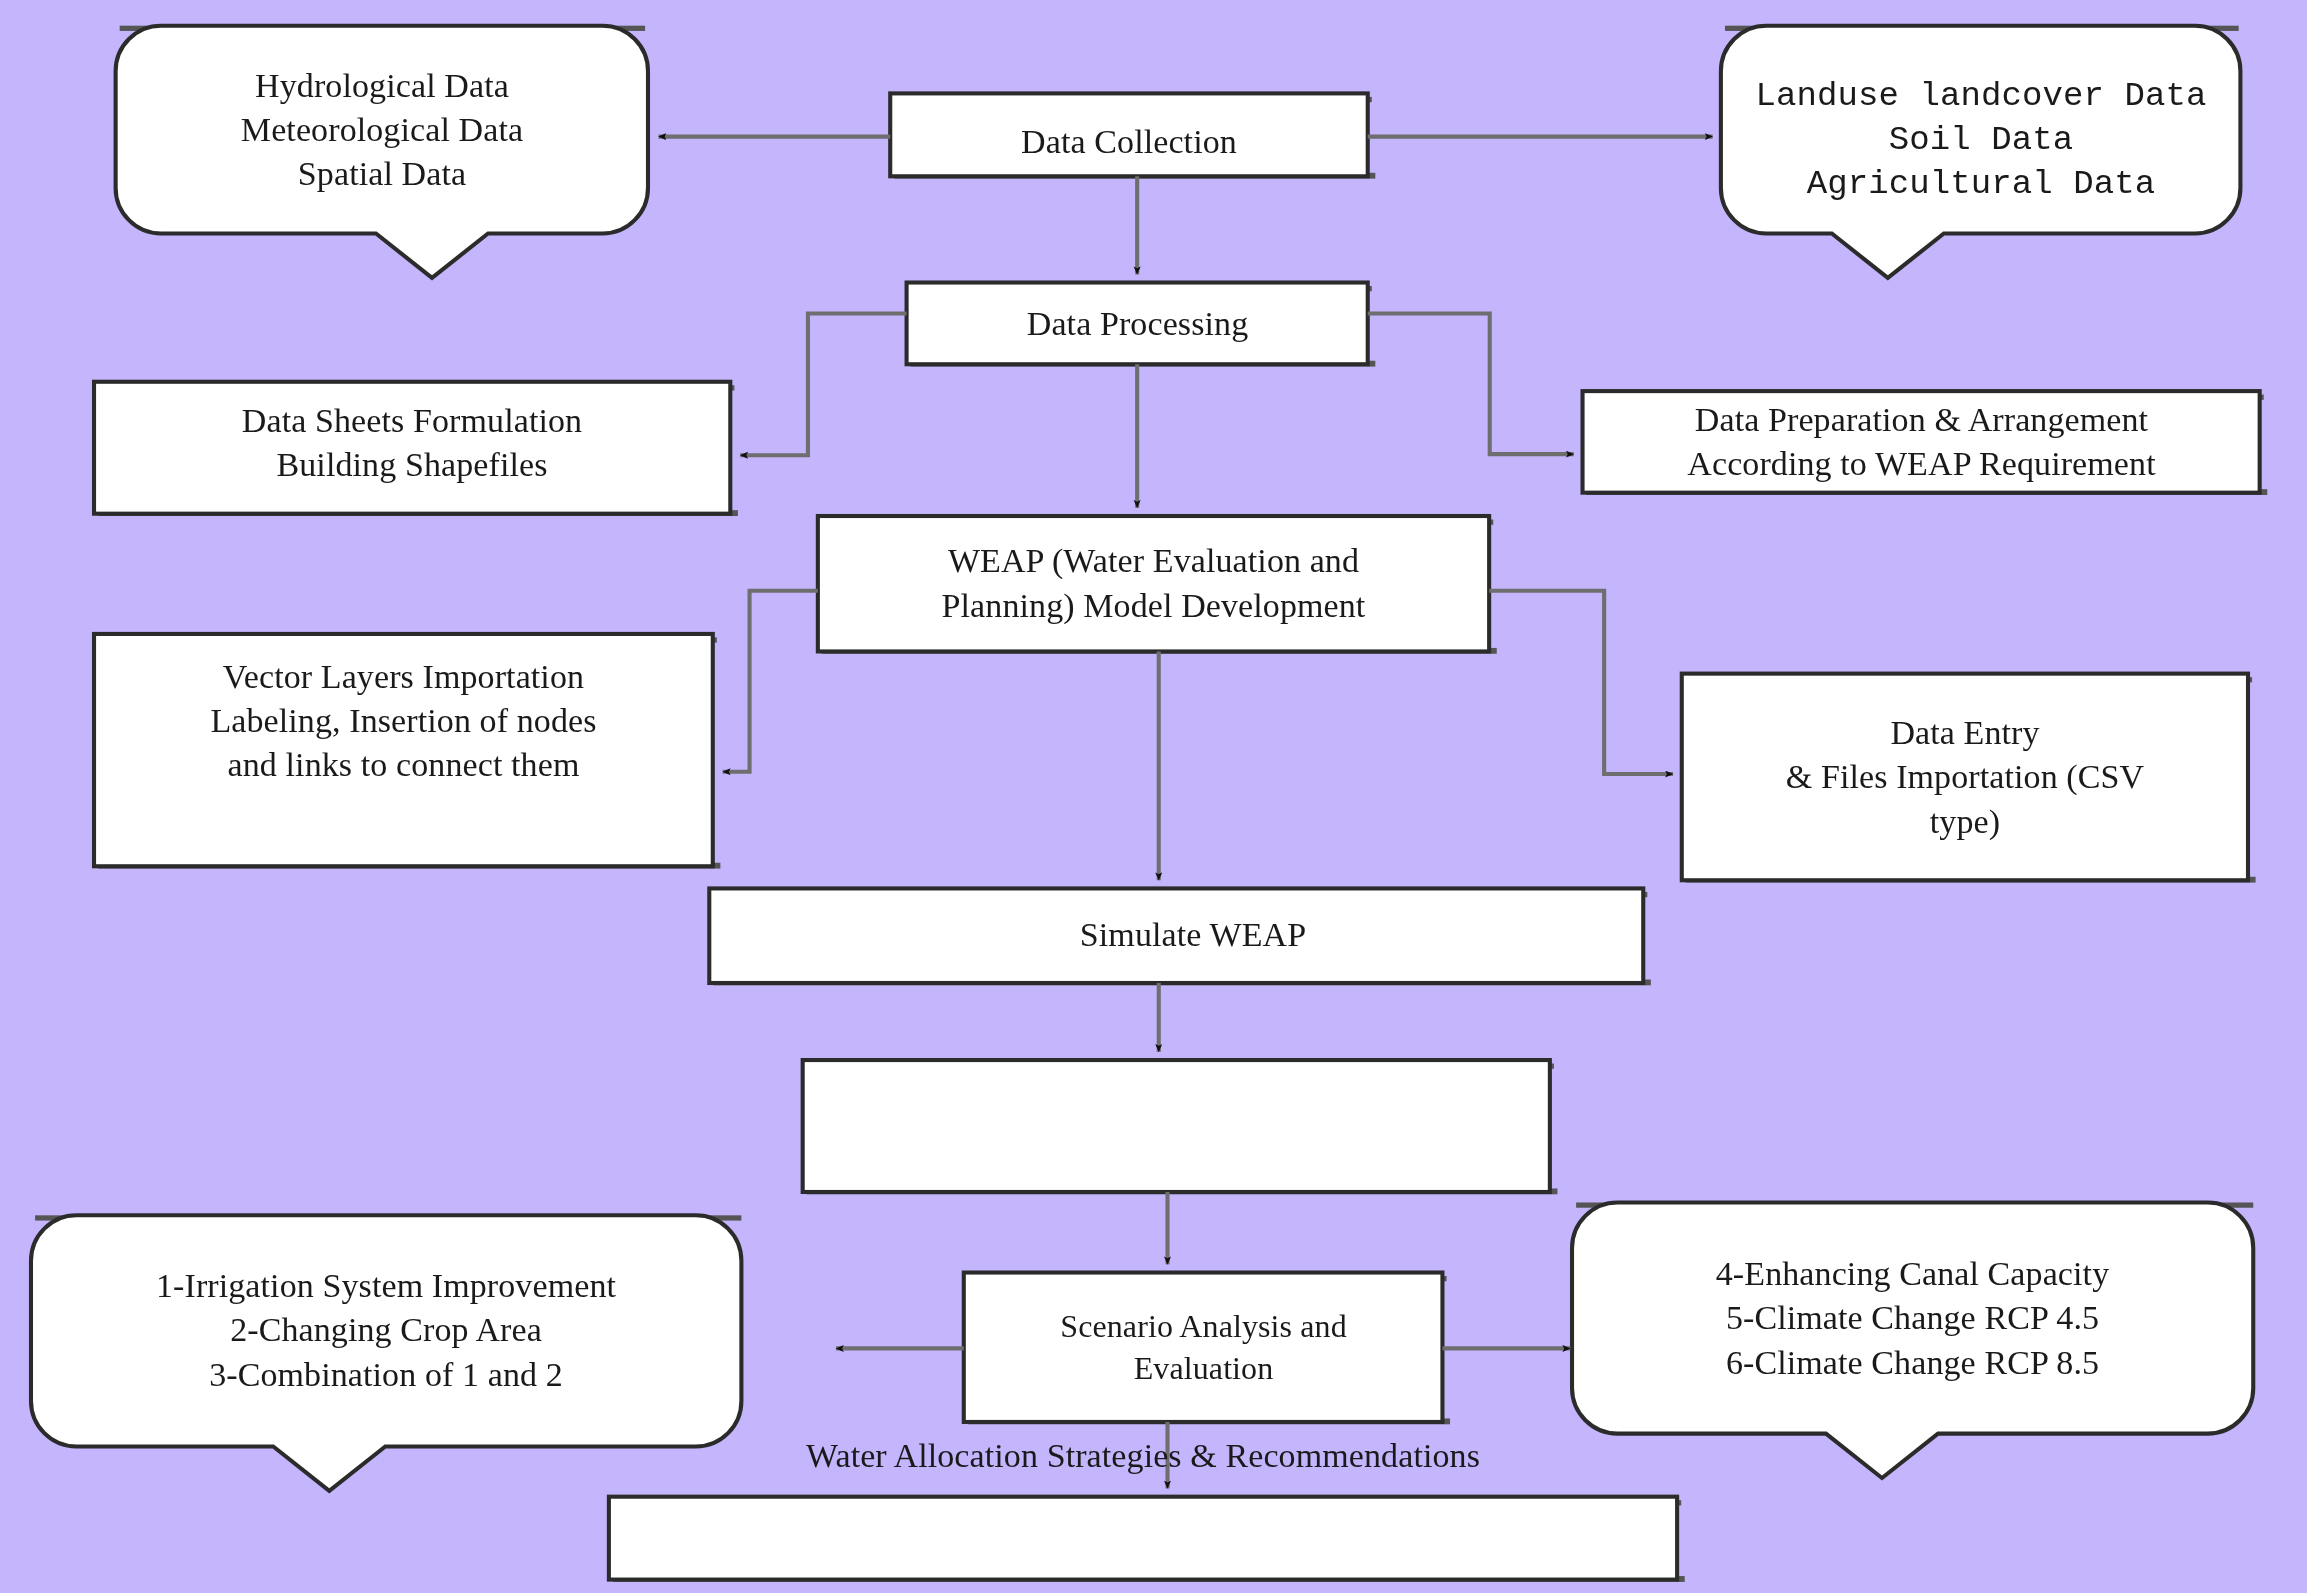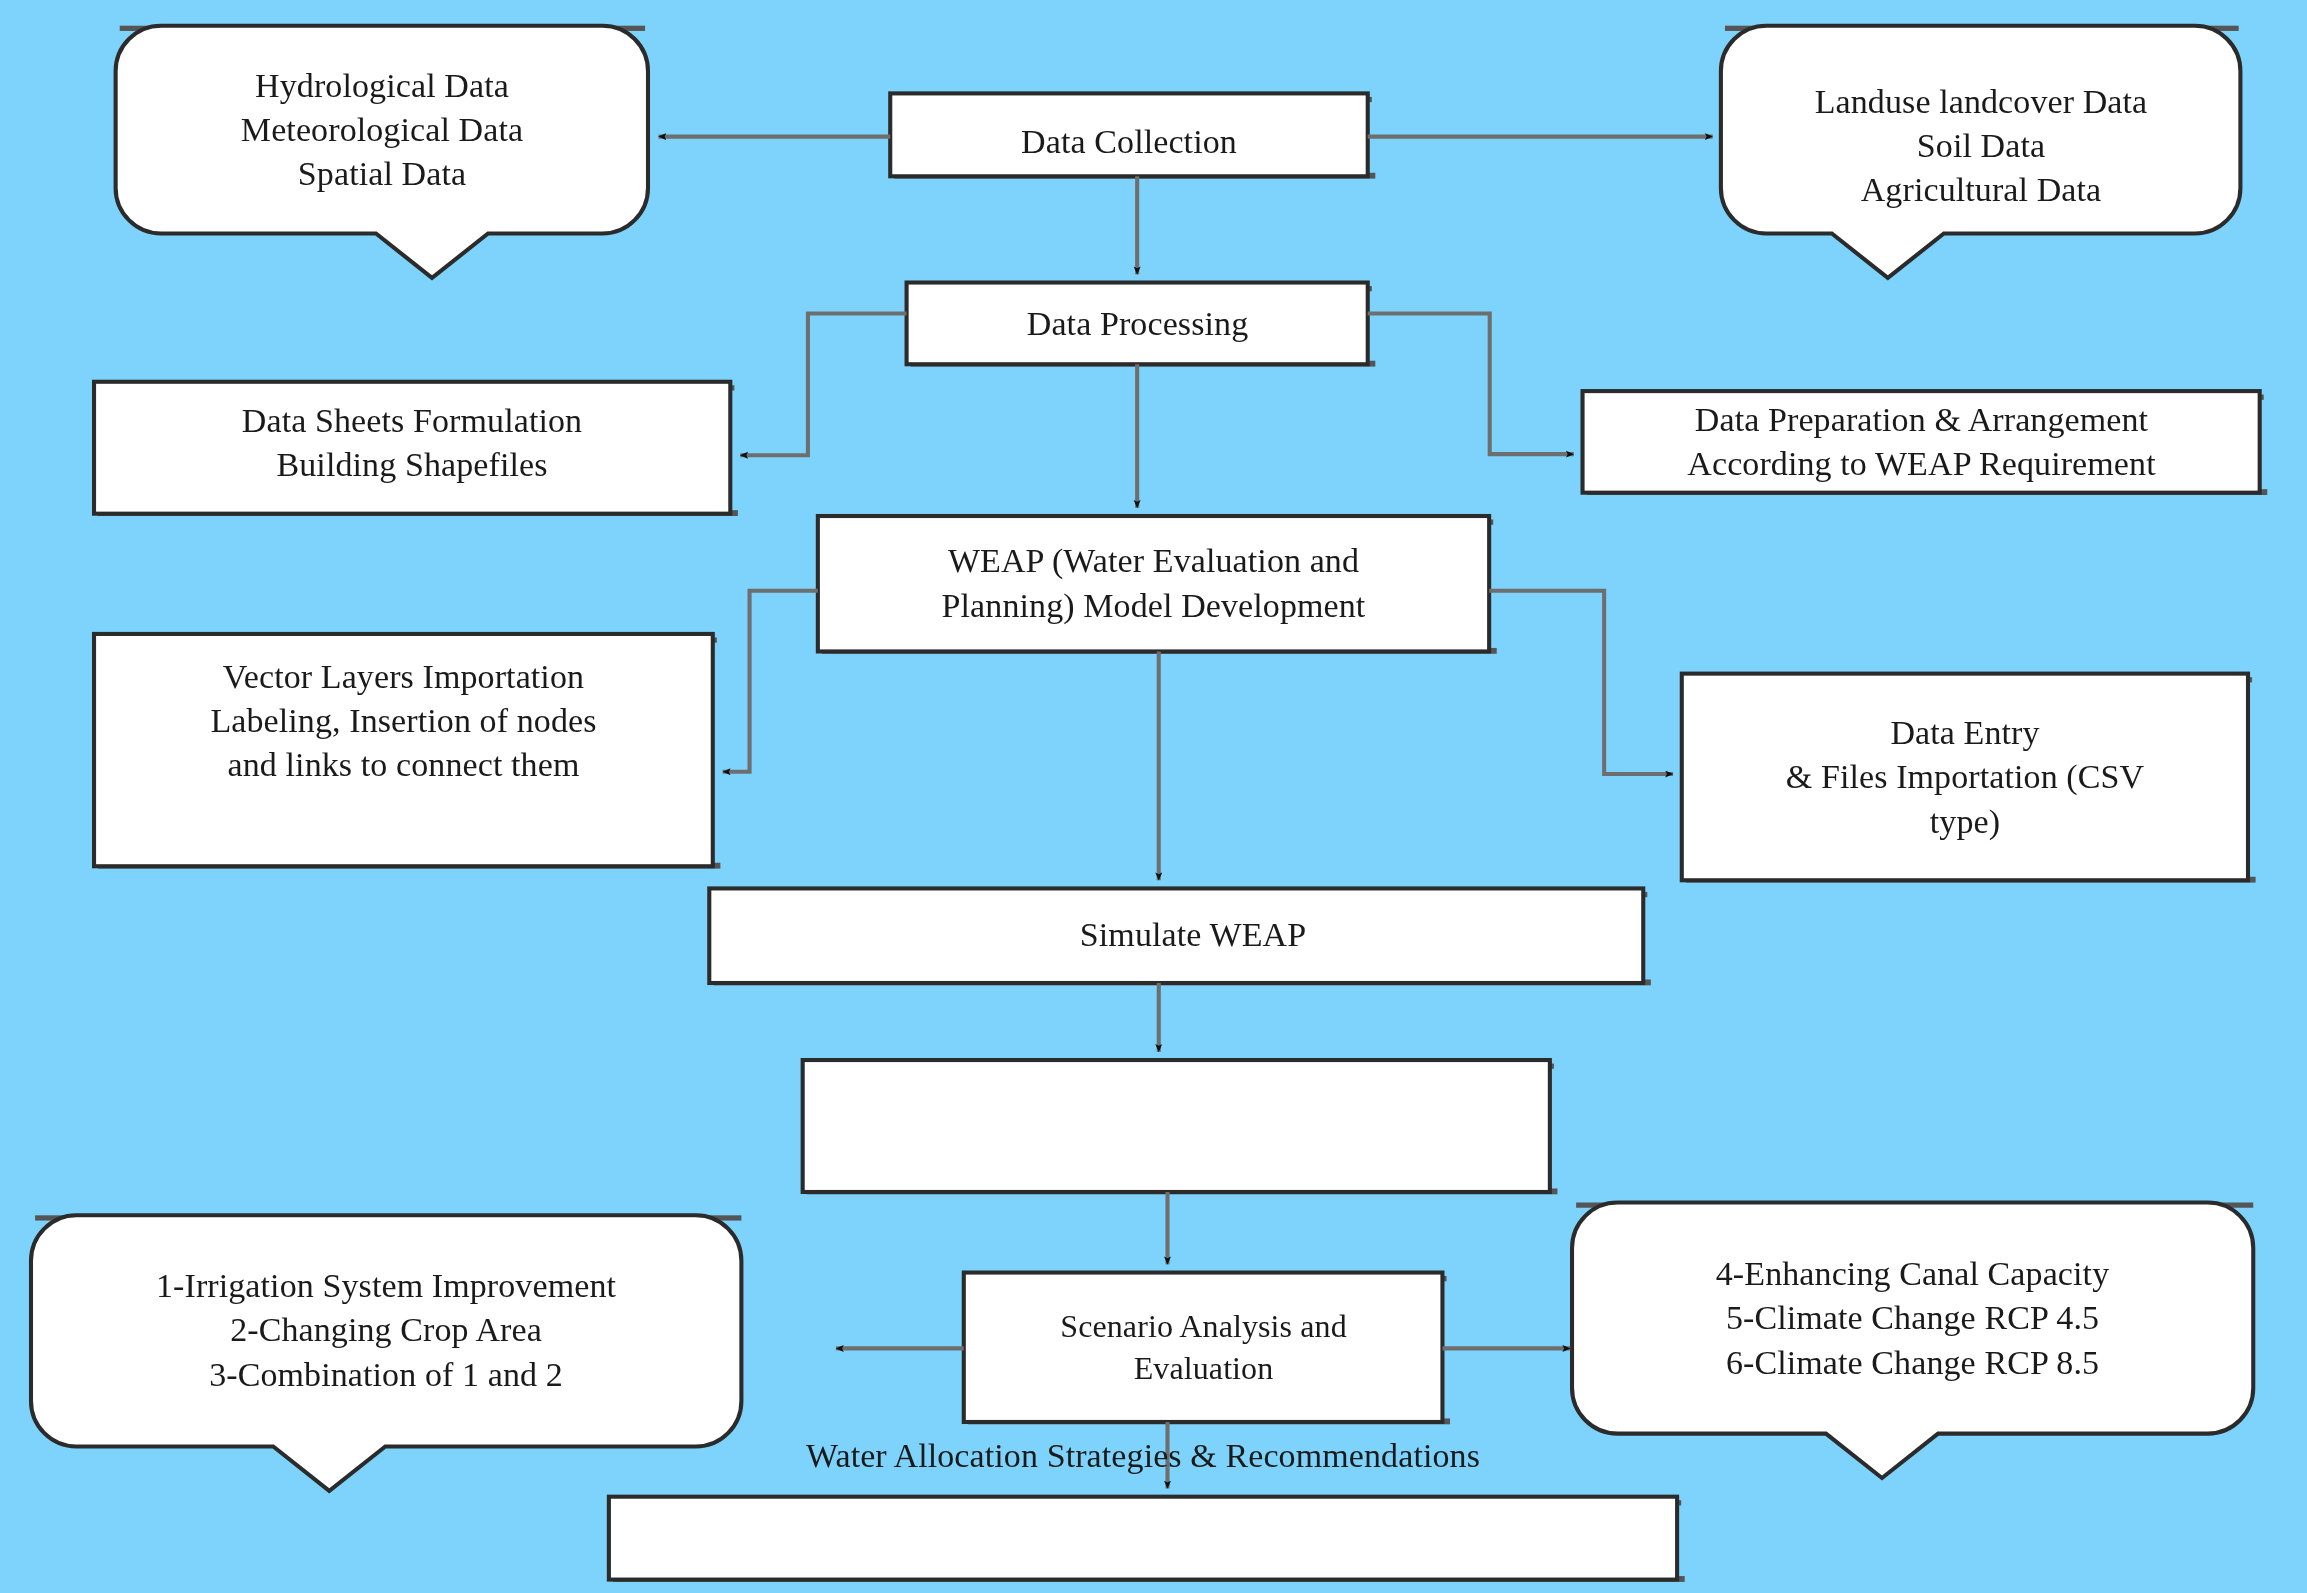--- a/index.html
+++ b/index.html
@@ -1,20 +1,20 @@
 <!DOCTYPE html>
 <html style="font-size:9.3px"><head>
 <meta charset="utf-8">
 <style>
   html,body{margin:0;padding:0;background:#ffffff;}
   body{
     font-family:"Liberation Serif","DejaVu Serif",serif;
     width:2307px;height:1593px;overflow:hidden;
   }
-  #stage{position:relative;width:2307px;height:1593px;background:#7dd3fc;}
+  #stage{position:relative;width:2307px;height:1593px;background:#c4b5fd;}
   svg#flow{position:absolute;left:0;top:0;width:2307px;height:1593px;}
   .node-text{
     position:absolute;
     display:flex;
     align-items:center;
     justify-content:center;
     text-align:center;
     color:#1a1a1a;
     line-height:1.30;
     pointer-events:none;
@@ -127,21 +127,21 @@
       <line x1="2000" y1="2436" x2="2000" y2="2550" marker-end="url(#arrowEnd)"></line>
     </g>
   </svg>
 
   <div class="node-text fs-big" style="left:116px;top:26px;width:532px;height:208px;">Hydrological Data
 Meteorological Data
 Spatial Data</div>
 
   <div class="node-text fs-big" style="left:890px;top:93px;width:478px;height:83px;margin-top:8px;">Data Collection</div>
 
-  <div class="node-text fs-big" style="left:1721px;top:42px;width:520px;height:208px;">Landuse landcover Data
+  <div class="node-text fs-big" style="left:1721px;top:36px;width:520px;height:208px;font-family:Liberation Mono, monospace;">Landuse landcover Data
 Soil Data
 Agricultural Data</div>
 
   <div class="node-text fs-big" style="left:907px;top:283px;width:461px;height:82px;">Data Processing</div>
 
   <div class="node-text fs-big top-align" style="left:94px;top:399px;width:636px;height:114px;">Data Sheets Formulation
 Building Shapefiles</div>
 
   <div class="node-text fs-big" style="left:1583px;top:391px;width:677px;height:102px;text-align:center;">Data Preparation &amp; Arrangement
 According to WEAP Requirement</div>

